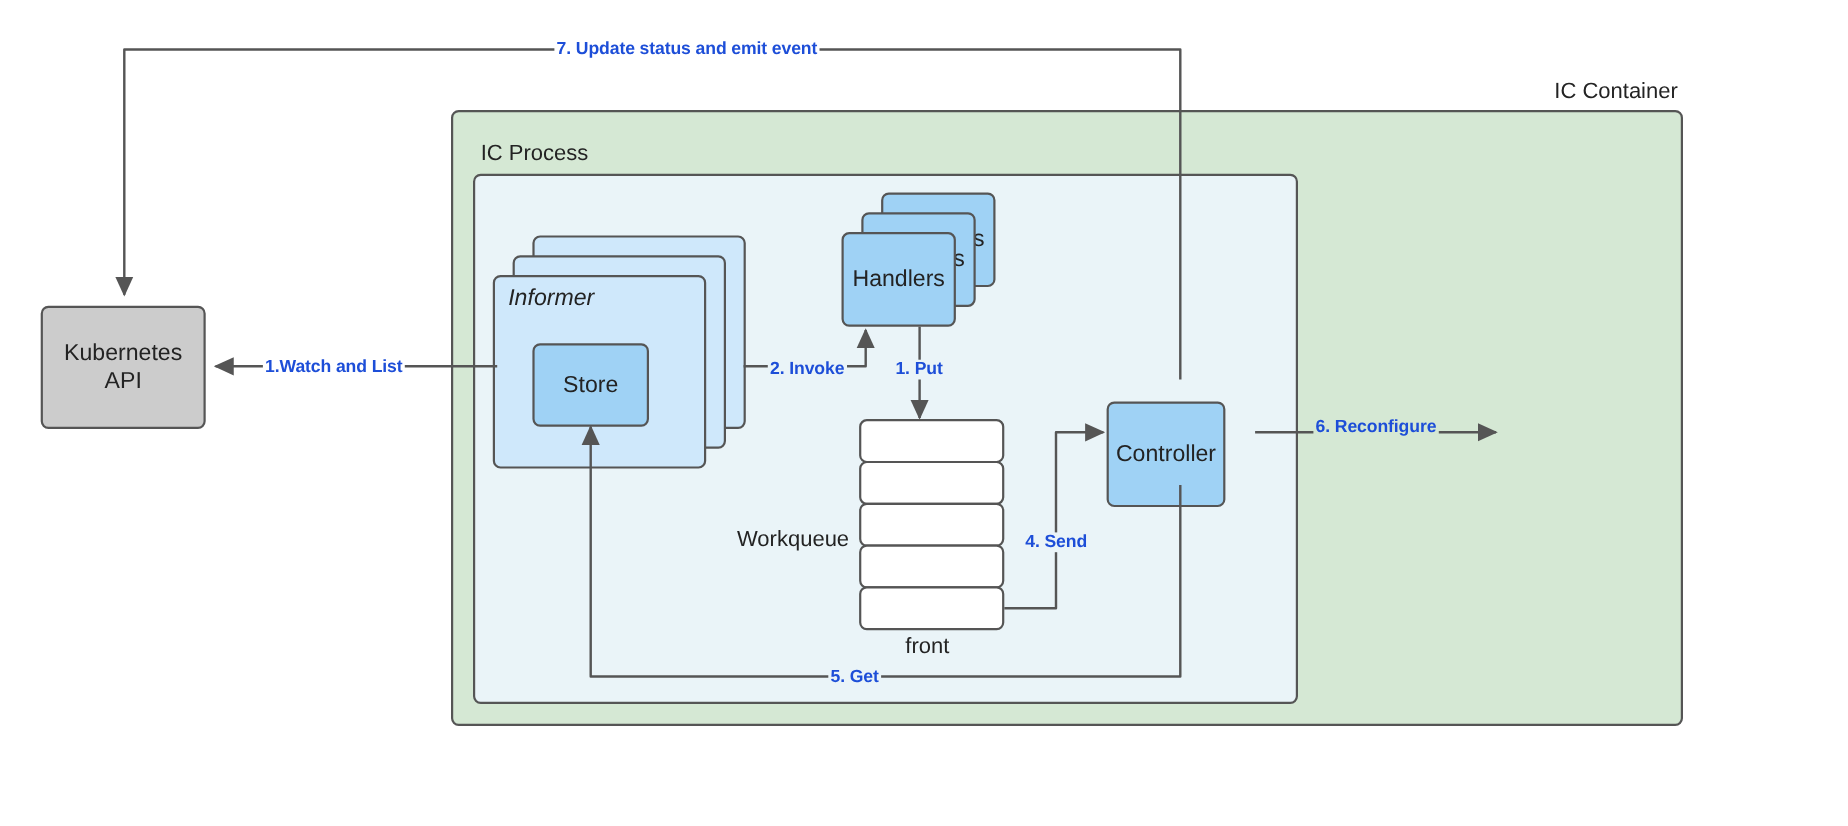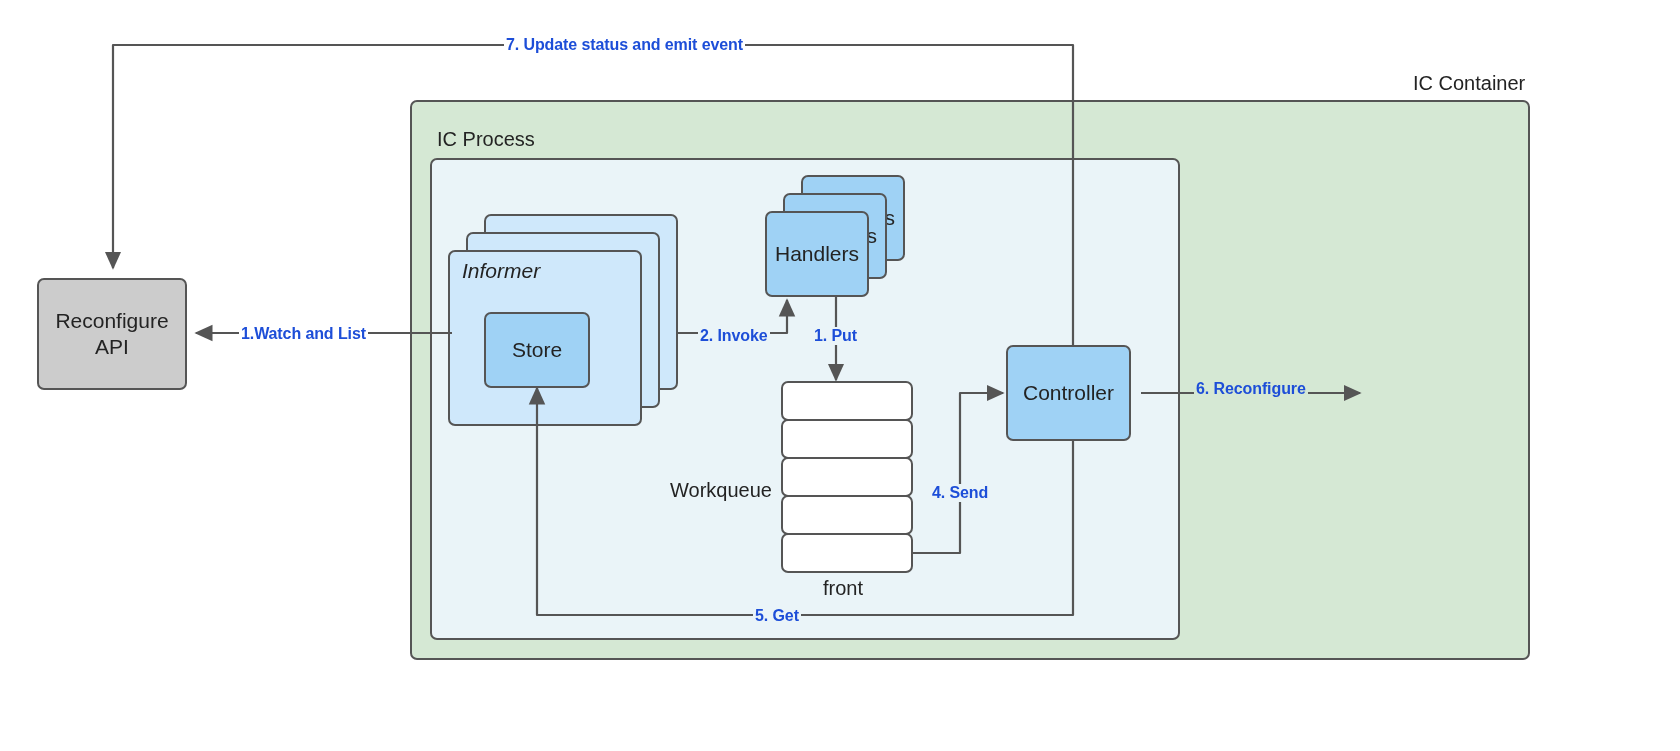--- a/index.html
+++ b/index.html
@@ -168,21 +168,21 @@
       <path d="M836,297 L836,380" marker-end="url(#arrow)"></path>
 
       <path d="M913,553 L960,553 L960,393 L1003,393" marker-end="url(#arrow)"></path>
 
       <path d="M1073,441 L1073,615 L537,615 L537,388" marker-end="url(#arrow)"></path>
 
       <path d="M1141,393 L1360,393" marker-end="url(#arrow)"></path>
     </g>
   </svg>
 
-  <div class="node k8s-node" style="left:37px; top:278px; width:150px; height:112px;">Reconfigure
+  <div class="node k8s-node" style="left:37px; top:278px; width:150px; height:112px;">Kubernetes
 API</div>
 
   <div class="stack" style="left:448px; top:214px; width:230px; height:212px;font-style:italic;">
     <div class="card informer-card" style="left:36px; top:0px;   width:194px; height:176px;"></div>
     <div class="card informer-card" style="left:18px; top:18px;  width:194px; height:176px;"></div>
     <div class="card informer-card" style="left:0px;  top:36px;  width:194px; height:176px;">
       <span>Informer</span>
     </div>
   </div>
 
@@ -203,21 +203,21 @@
   <div class="workqueue" style="left:781px; top:381px; width:132px; height:190px;">
     <div class="wq-slot" style="left:0px; top:0px;   width:132px; height:40px;"></div>
     <div class="wq-slot" style="left:0px; top:38px;  width:132px; height:40px;"></div>
     <div class="wq-slot" style="left:0px; top:76px;  width:132px; height:40px;"></div>
     <div class="wq-slot" style="left:0px; top:114px; width:132px; height:40px;"></div>
     <div class="wq-slot" style="left:0px; top:152px; width:132px; height:40px;"></div>
   </div>
   <div class="plain-label" style="left:670px; top:479px;">Workqueue</div>
   <div class="plain-label" style="left:823px; top:577px;">front</div>
 
-  <div class="node controller-node" style="left:1006px; top:345px; width:125px; height:96px;">Controller</div>
+  <div class="node controller-node" style="left:1006px; top:365px; width:108px; height:96px;">Controller</div>
 
 
   <div class="edge-label on-white" style="left:504px; top:36px;">7. Update status and emit event</div>
 
   <div class="edge-label on-white" style="left:239px; top:325px;">1.Watch and List</div>
 
   <div class="edge-label on-process" style="left:698px; top:327px;">2. Invoke</div>
 
   <div class="edge-label on-process" style="left:812px; top:327px;">1. Put</div>
 

